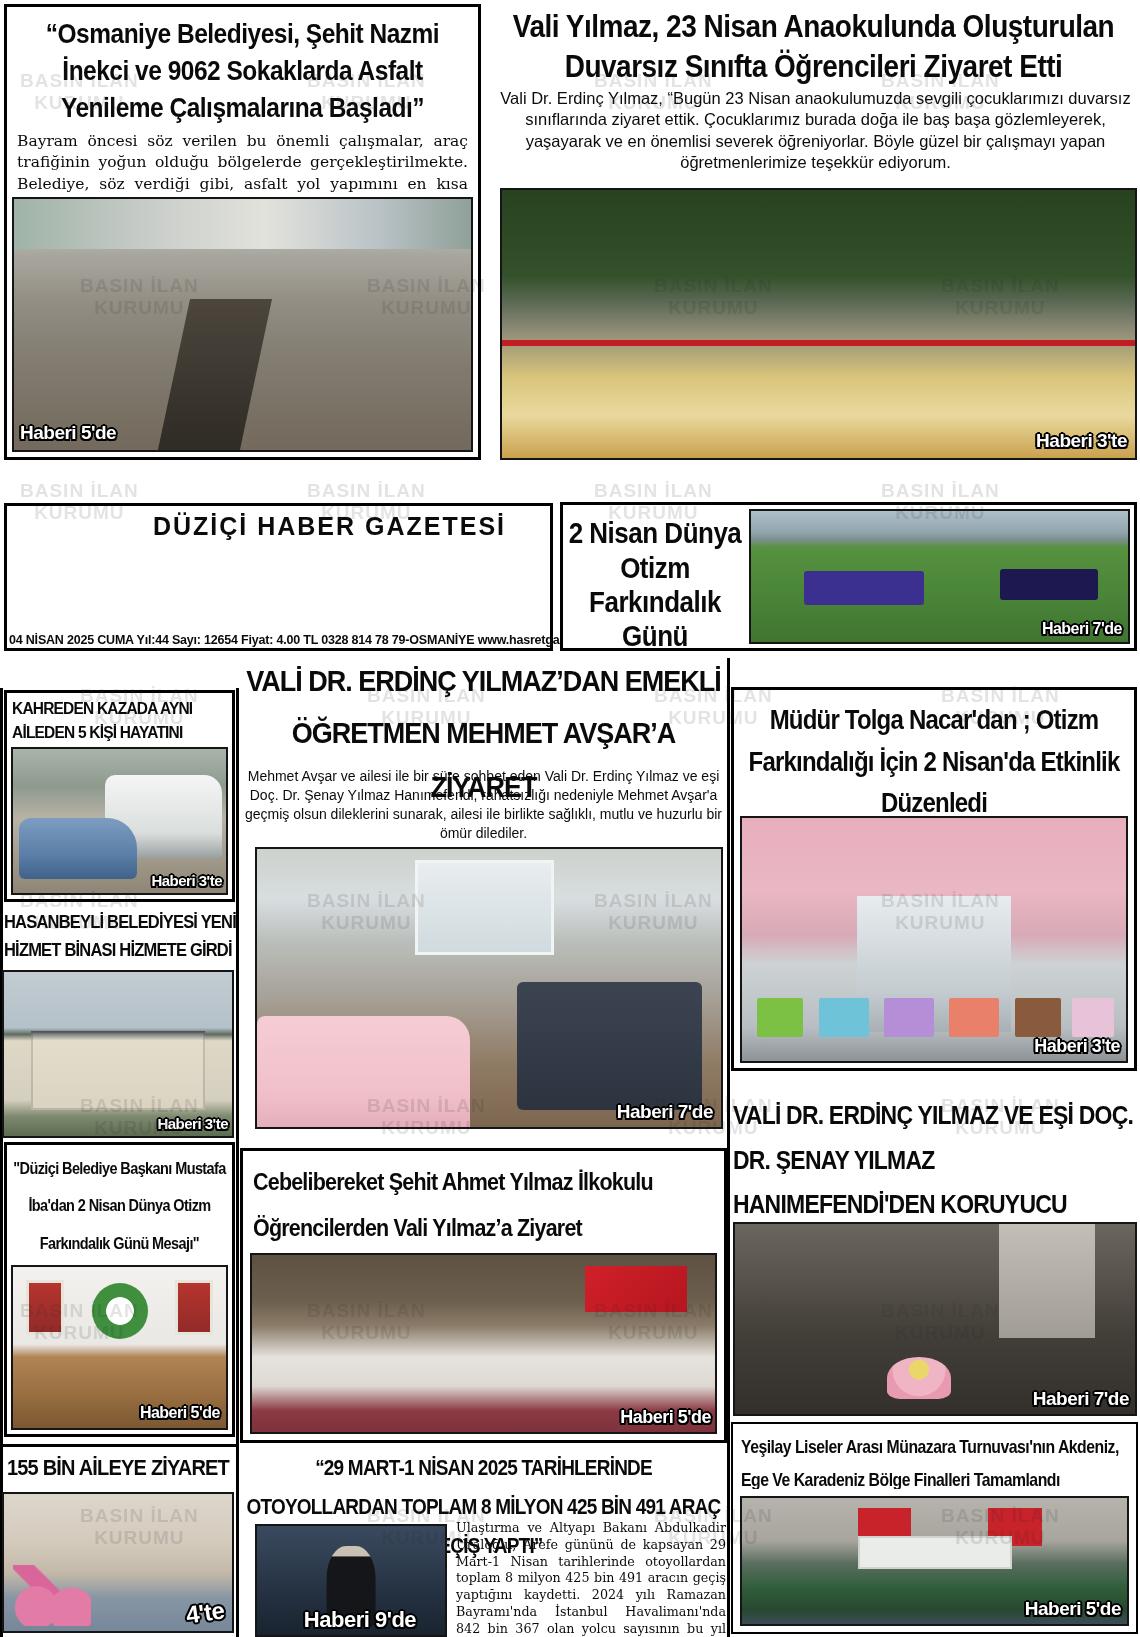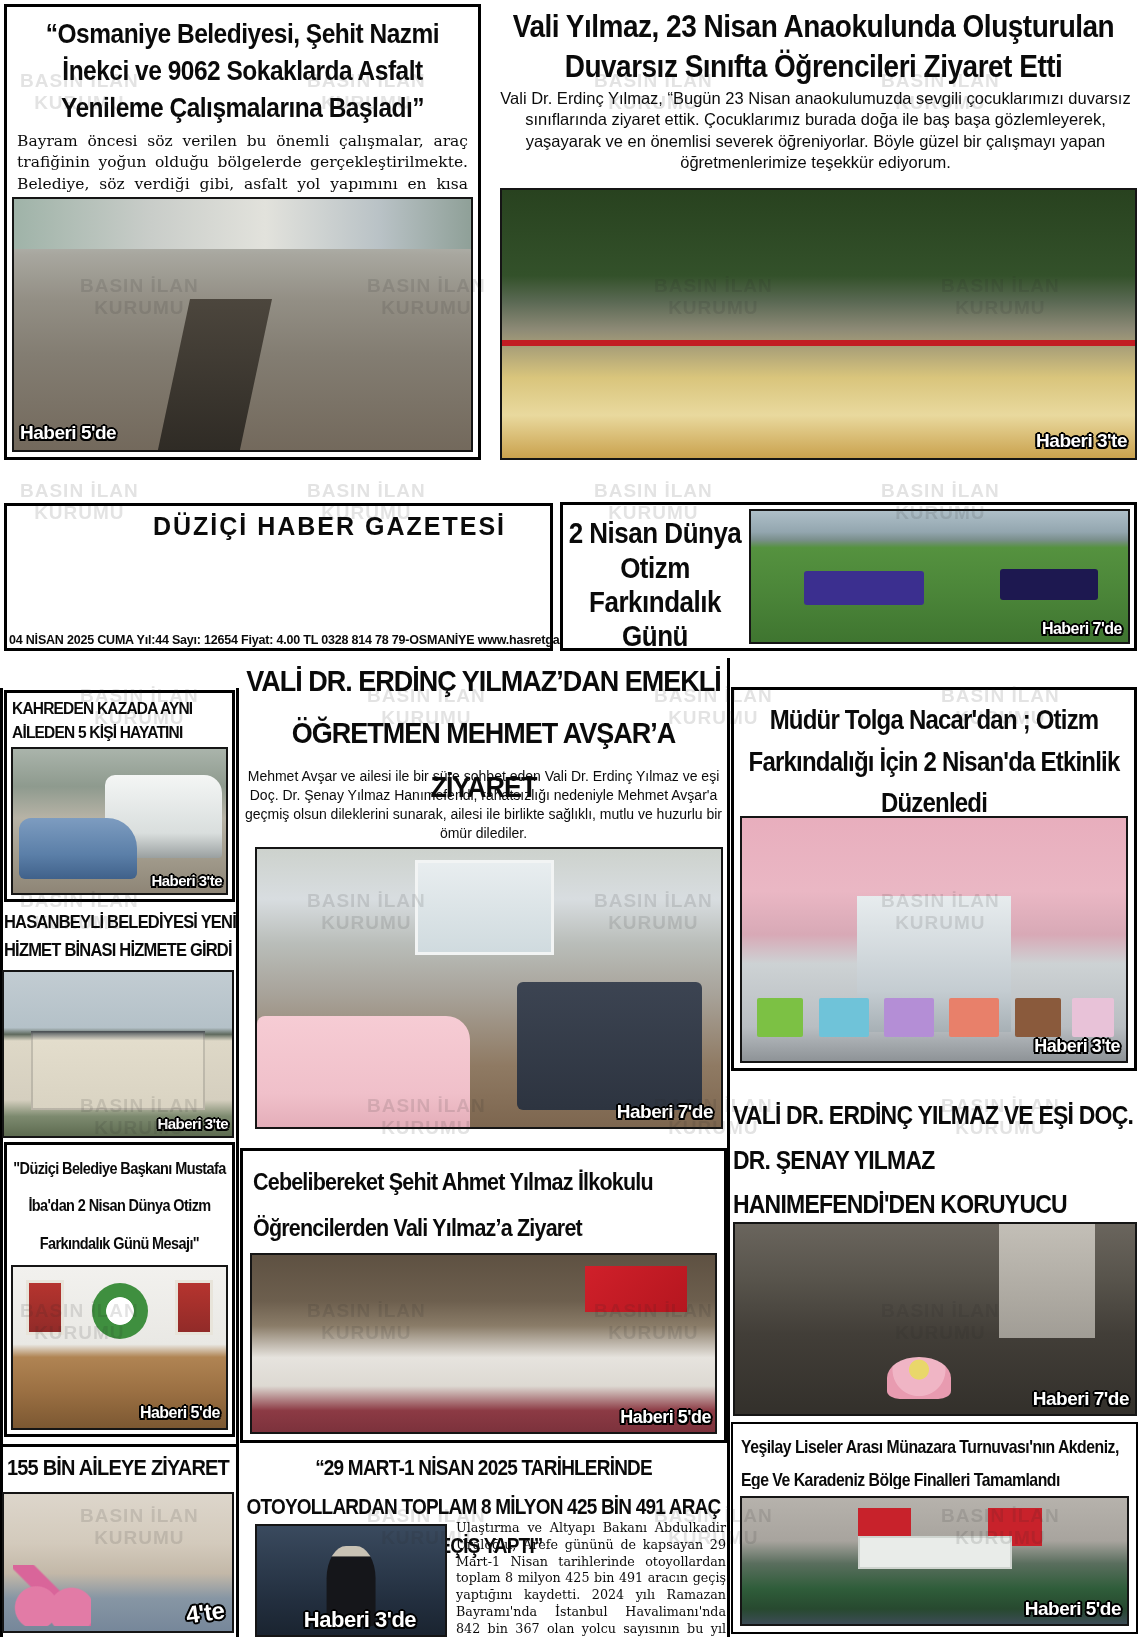--- a/index.html
+++ b/index.html
@@ -156,21 +156,21 @@
     <div class="photo ph-cebel" style="left:7px;right:7px;top:102px;bottom:6px;">
       <div class="bayrak"></div>
       <div class="cap" style="right:4px;bottom:4px;font-size:18px;">Haberi 5'de</div>
     </div>
   </div>
 
   <div class="abs" style="left:240px;top:1448px;width:487px;height:189px;">
     <div class="hl" style="text-align:center;font-size:19px;line-height:1.85;letter-spacing:-0.8px;">“29 MART-1 NİSAN 2025 TARİHLERİNDE OTOYOLLARDAN TOPLAM 8 MİLYON 425 BİN 491 ARAÇ GEÇİŞ YAPTI”</div>
     <div class="photo ph-uraloglu" style="left:15px;top:76px;width:192px;bottom:0;">
       <div class="adam"></div>
-      <div class="cap" style="left:50%;transform:translateX(-42%);bottom:2px;font-size:22px;white-space:nowrap;">Haberi 3'de</div>
+      <div class="cap" style="left:50%;transform:translateX(-42%);bottom:2px;font-size:22px;white-space:nowrap;">Haberi 9'de</div>
     </div>
     <div class="serif" style="position:absolute;left:216px;right:1px;top:72px;font-size:12.7px;line-height:1.32;text-align:justify;">Ulaştırma ve Altyapı Bakanı Abdulkadir Uraloğlu, Arefe gününü de kapsayan 29 Mart-1 Nisan tarihlerinde otoyollardan toplam 8 milyon 425 bin 491 aracın geçiş yaptığını kaydetti. 2024 yılı Ramazan Bayramı'nda İstanbul Havalimanı'nda 842 bin 367 olan yolcu sayısının bu yıl 892 bin 810'a ulaştığını belirten Uraloğlu, Marmaray'ın da 2024 yılı Ramazan Bayramı'na göre 77 bin 167 daha fazla yolcu taşıdığını kaydetti.</div>
   </div>
 
   <div class="box" style="left:731px;top:687px;width:406px;height:384px;">
     <div class="hl" style="padding:8px 4px 0;text-align:center;font-size:24px;line-height:1.55;letter-spacing:-0.8px;">Müdür Tolga Nacar'dan ; Otizm Farkındalığı İçin 2 Nisan'da Etkinlik Düzenledi</div>
     <div class="photo ph-tolga" style="left:6px;right:6px;top:126px;bottom:5px;">
       <div class="door"></div>
       <div class="poster" style="left:4%;width:12%;background:#7cc144;"></div>
       <div class="poster" style="left:20%;width:13%;background:#6fc3d9;"></div>

